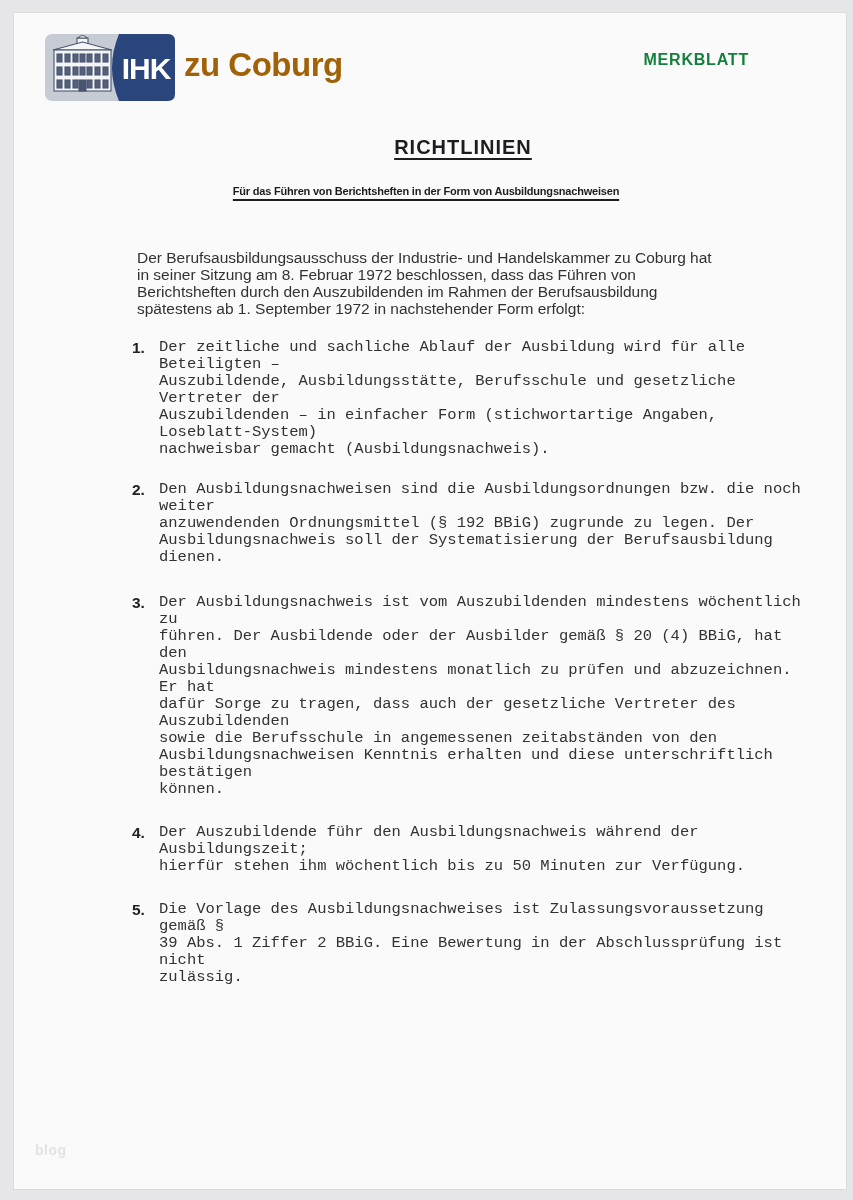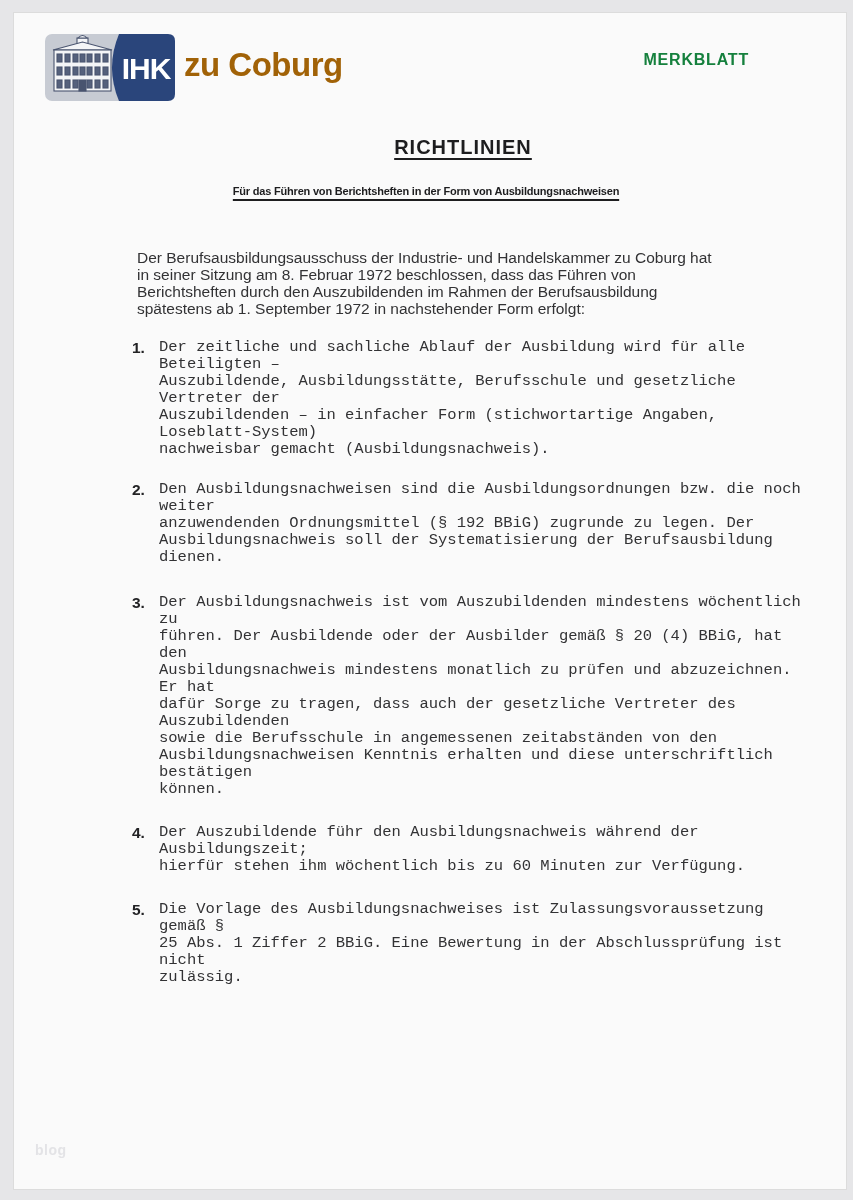--- a/index.html
+++ b/index.html
@@ -181,26 +181,26 @@
 Ausbildungsnachweis mindestens monatlich zu prüfen und abzuzeichnen. Er hat
 dafür Sorge zu tragen, dass auch der gesetzliche Vertreter des Auszubildenden
 sowie die Berufsschule in angemessenen zeitabständen von den
 Ausbildungsnachweisen Kenntnis erhalten und diese unterschriftlich bestätigen
 können.</span>
     </div>
 
     <div class="num-item gap-4">
       <span class="num">4.</span>
       <span class="txt">Der Auszubildende führ den Ausbildungsnachweis während der Ausbildungszeit;
-hierfür stehen ihm wöchentlich bis zu 60 Minuten zur Verfügung.</span>
+hierfür stehen ihm wöchentlich bis zu 50 Minuten zur Verfügung.</span>
     </div>
 
     <div class="num-item gap-5">
       <span class="num">5.</span>
       <span class="txt">Die Vorlage des Ausbildungsnachweises ist Zulassungsvoraussetzung gemäß §
-25 Abs. 1 Ziffer 2 BBiG. Eine Bewertung in der Abschlussprüfung ist nicht
+39 Abs. 1 Ziffer 2 BBiG. Eine Bewertung in der Abschlussprüfung ist nicht
 zulässig.</span>
     </div>
   </div>
 
   <div class="watermark">blog</div>
 
 </div>
 
 </body></html>

